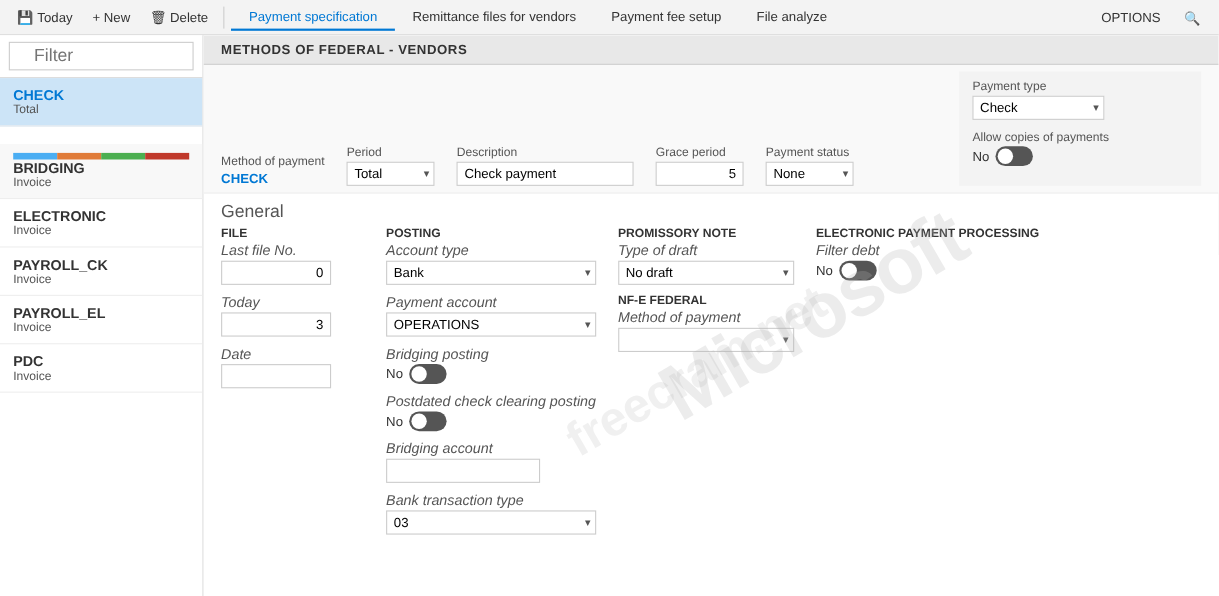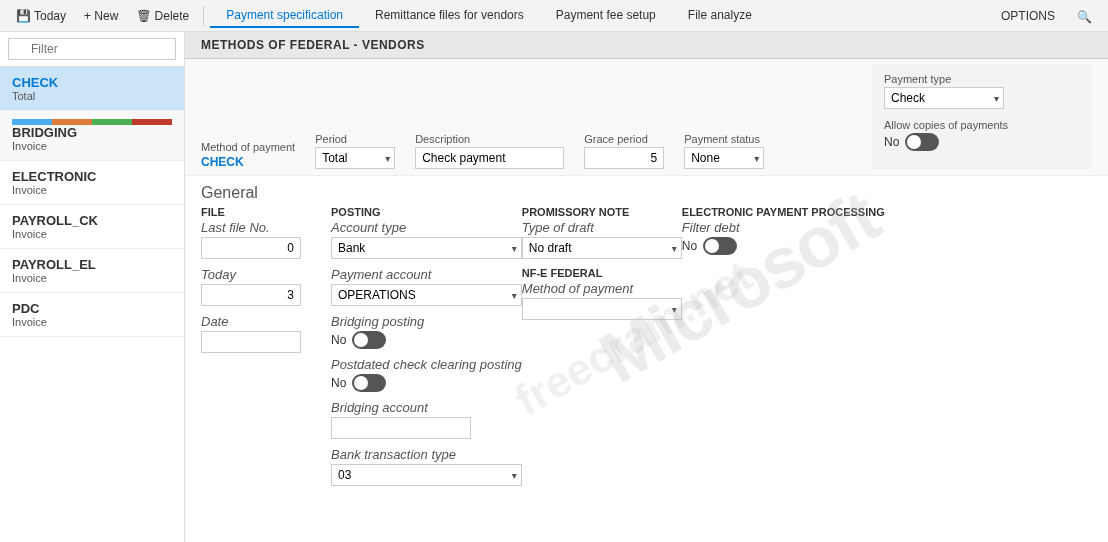--- a/index.html
+++ b/index.html
@@ -36,33 +36,33 @@
     }
 
     
     .sidebar {
       width: 185px; background: #fff; border-right: 1px solid #ddd; display: flex; flex-direction: column; flex-shrink: 0;
     }
     .filter-box {
       padding: 6px 8px; border-bottom: 1px solid #ddd;
     }
     .filter-input {
-      width: 100%; padding: 3px 6px 3px 22px; border: 1px solid #ccc; font-size: 12px; background: #fff;
+      width: 100%; padding: 3px 6px 3px 22px; border: 1px solid #ccc; font-size: 16px; background: #fff;
       position: relative;
     }
     .filter-wrap { position: relative; }
     .filter-wrap .filter-icon {
       position: absolute; left: 6px; top: 50%; transform: translateY(-50%); font-size: 11px; color: #888;
     }
     .sidebar-items { overflow-y: auto; flex: 1; }
     .sidebar-item {
       padding: 8px 12px; cursor: pointer; border-bottom: 1px solid #eee;
     }
     .sidebar-item.active { background: #cce4f7; }
-    .sidebar-item.bridging { background: #f8f8f8; }
+    .sidebar-item.bridging { background: #f8f8f8; margin-top: 16px; }
     .sidebar-item-name { font-weight: 700; font-size: 13px; }
     .sidebar-item-sub { font-size: 11px; color: #555; }
     .check-item .sidebar-item-name { color: #0078d4; }
     .bridging-bar { display: flex; height: 6px; }
     .bridging-bar span { flex: 1; }
     .bar-blue { background: #4baef3; }
     .bar-orange { background: #e07b39; }
     .bar-green { background: #4caf50; }
     .bar-red { background: #c0392b; }
 
@@ -227,21 +227,21 @@
         <div class="methods-col">
           <div class="col-label">Period</div>
           <div class="select-wrap">
             <select class="select-field">
               <option>Total</option>
             </select>
           </div>
         </div>
         <div class="methods-col">
           <div class="col-label">Description</div>
-          <input class="input-field" type="text" value="Check payment" style="width: 149px;">
+          <input class="input-field" type="text" value="Check payment" style="width: 161px;">
         </div>
         <div class="methods-col">
           <div class="col-label">Grace period</div>
           <input class="input-field" type="text" value="5" style="width: 50px; text-align: right;">
         </div>
         <div class="methods-col">
           <div class="col-label">Payment status</div>
           <div class="select-wrap">
             <select class="select-field">
               <option>None</option>
@@ -265,21 +265,21 @@
               <div class="toggle-track">
                 <div class="toggle-thumb"></div>
               </div>
             </div>
           </div>
         </div>
       </div>
 
       <div style="padding:8px 16px 4px 16px; color:#555; font-size:16px;">General</div>
 
-      <div style="display:flex; padding:0 4px 10px 16px; ">
+      <div style="display:flex; padding:0 4px 10px 16px; gap:20px;">
 
         <div style="min-width:130px;">
           <div style="font-size:11px; font-weight:700; text-transform:uppercase; margin-bottom:2px;">FILE</div>
           <div class="field-row">
             <div class="field-label">Last file No.</div>
             <input class="field-input right-align" type="text" style="width: 100px;" value="0">
           </div>
           <div class="field-row">
             <div class="field-label">Today</div>
             <input class="field-input right-align" type="text" value="3" style="width: 100px;">

